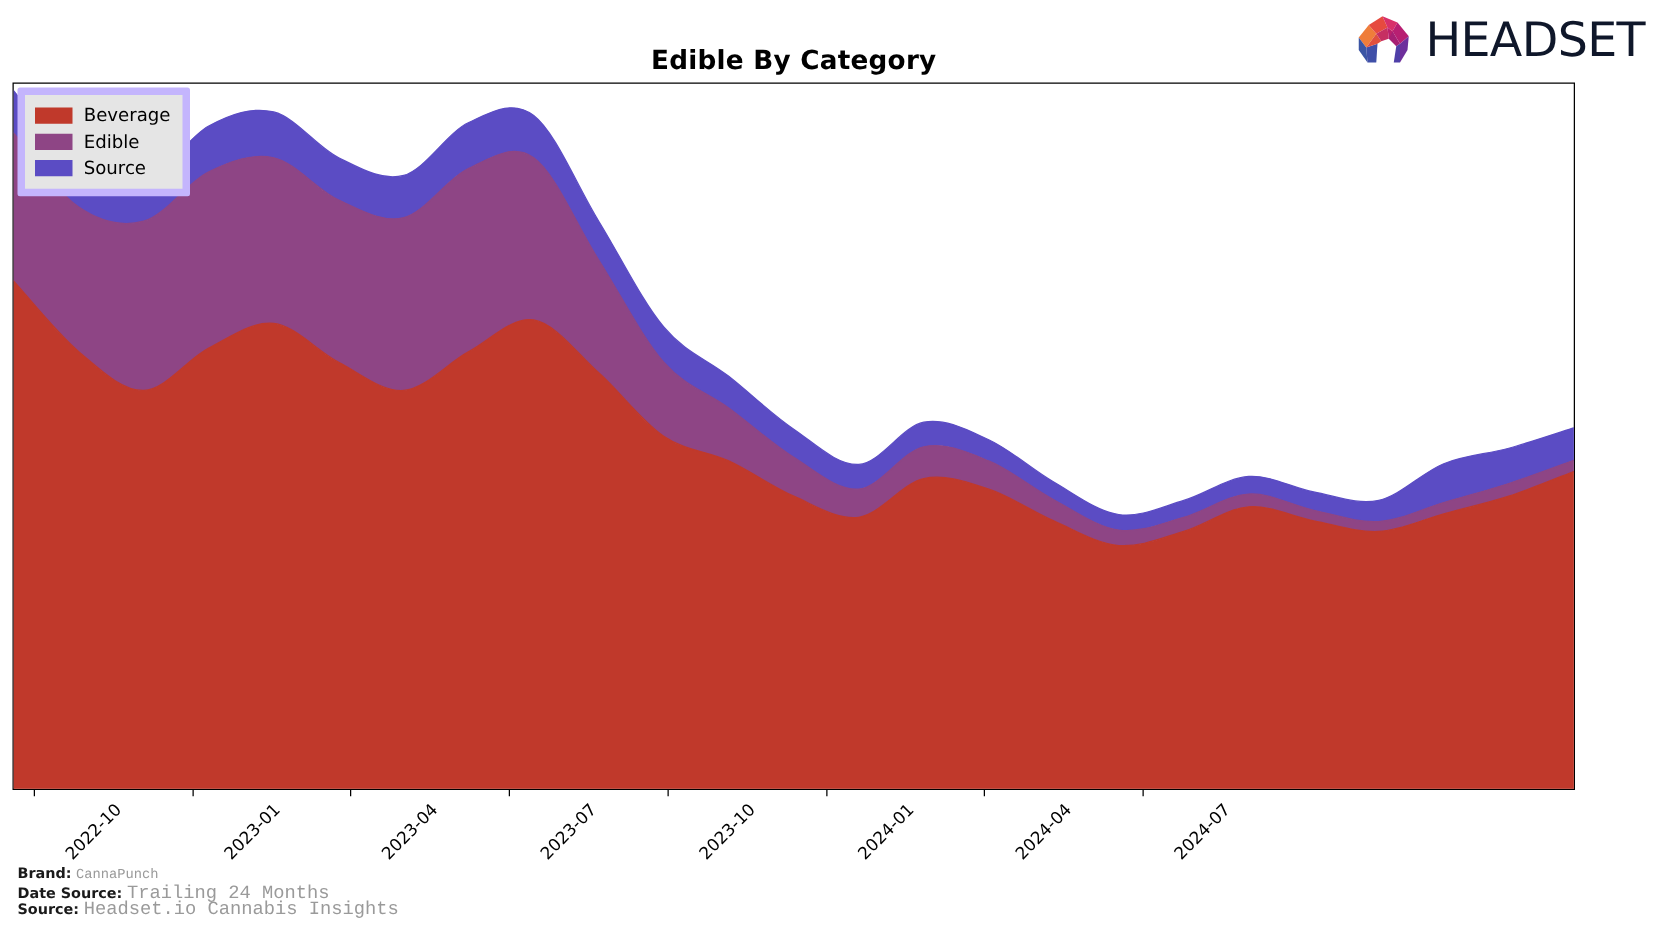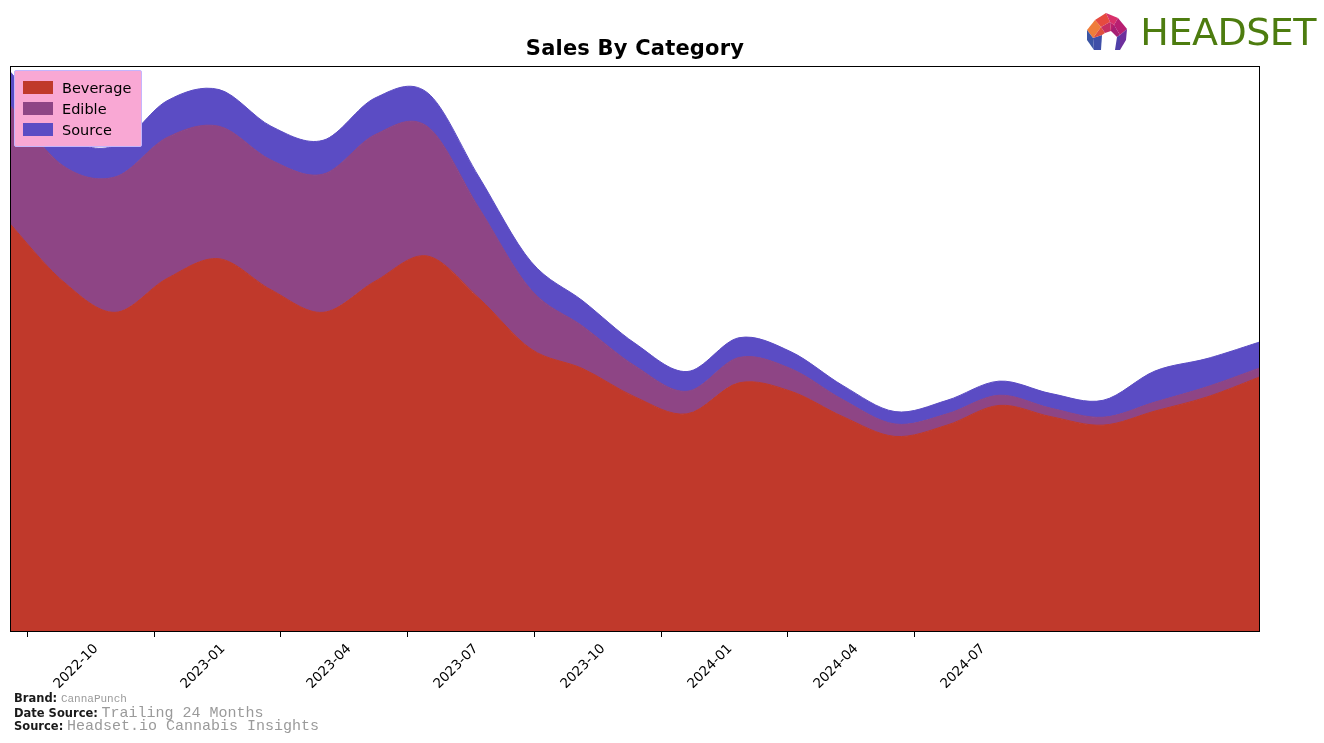--- a/index.html
+++ b/index.html
@@ -44,21 +44,21 @@
   }
   #brand-logo .mark {
     width: 52px;
     height: 46px;
     display: block;
   }
   #brand-logo .wordmark {
     font-family: "DejaVu Sans", sans-serif;
     font-size: 38px;
     letter-spacing: -0.5px;
-    color: #4d7c0f;
+    color: #0f172a;
     line-height: 1;
     margin-left: 4px;
     font-weight: 400;
   }
 
   
   #plot-wrap {
     position: absolute;
     left: 10px;
     top: 66px;
@@ -72,22 +72,22 @@
     display: block;
     width: 100%;
     height: 100%;
   }
 
   
   #legend {
     position: absolute;
     left: 14px;
     top: 70px;
-    background: #f9a8d4;
-    border: 1px solid #c4b5fd;
+    background: #e5e5e5;
+    border: 6px solid #c4b5fd;
     border-radius: 2px;
     padding: 6px 10px 6px 8px;
     box-shadow: 0 0 0 0 rgba(0,0,0,0);
     z-index: 5;
   }
   .legend-row {
     display: flex;
     align-items: center;
     height: 21px;
   }
@@ -145,21 +145,21 @@
   }
   #footer .fval { color: #9a9a9a; font-family: Liberation Mono, monospace; }
   #footer .frow.brand .fval { font-size: 11px; }
   #footer .frow.range .fval,
   #footer .frow.source .fval { font-size: 15px; }
 </style>
 </head>
 <body>
 
 <div id="header">
-  <div id="chart-title">Sales By Category</div>
+  <div id="chart-title">Edible By Category</div>
 
   <div id="brand-logo">
     <svg class="mark" viewBox="0 0 52 46">
 
       <polygon points="3,21 11,11 17,18 9,29" fill="#ef7d3a"></polygon>
       <polygon points="3,21 9,29 10,41 3,31" fill="#3b55a4"></polygon>
       <polygon points="9,29 18,26 17,41 10,41" fill="#3f4fa8"></polygon>
       <polygon points="9,29 17,18 21,24 18,26" fill="#e0503e"></polygon>
 
       <polygon points="11,11 22,4 26,13 17,18" fill="#e64a3f"></polygon>

